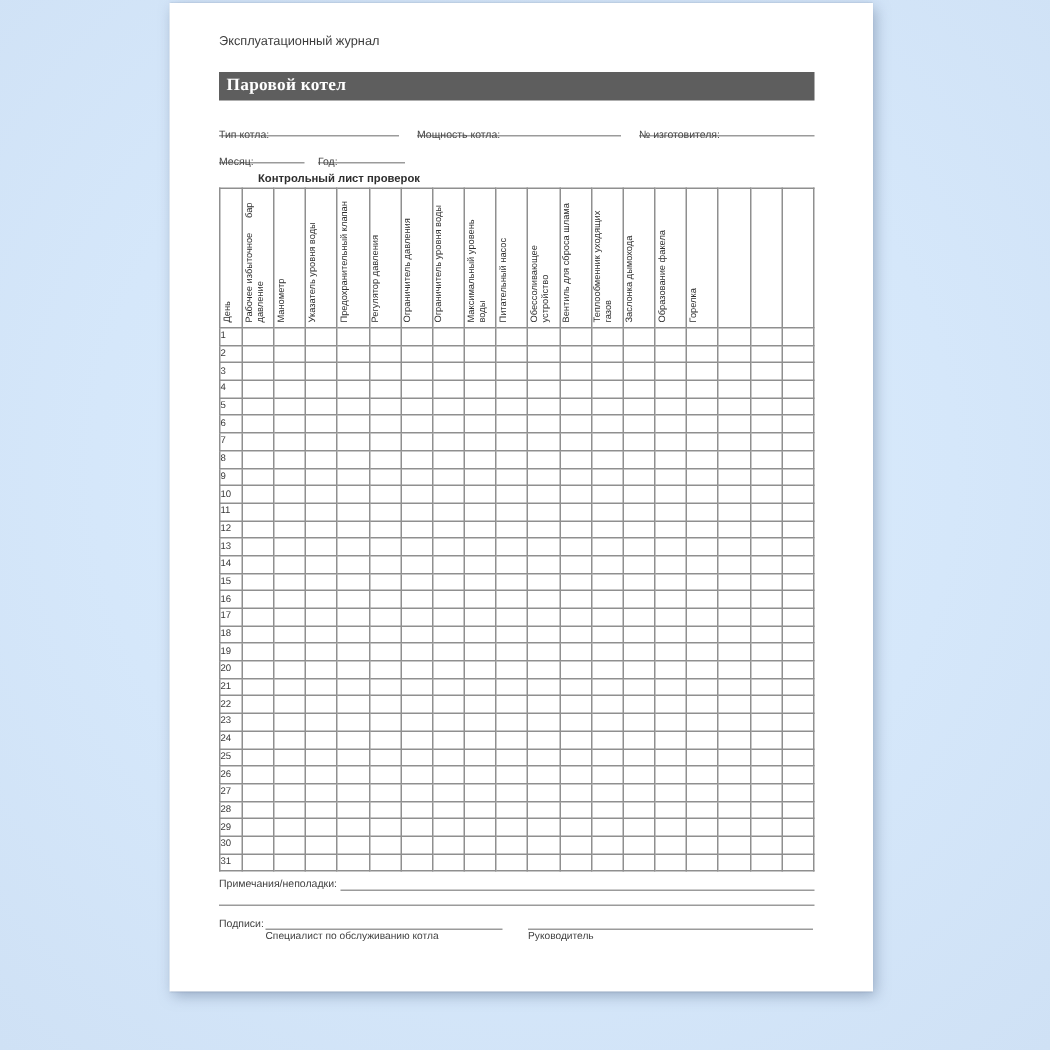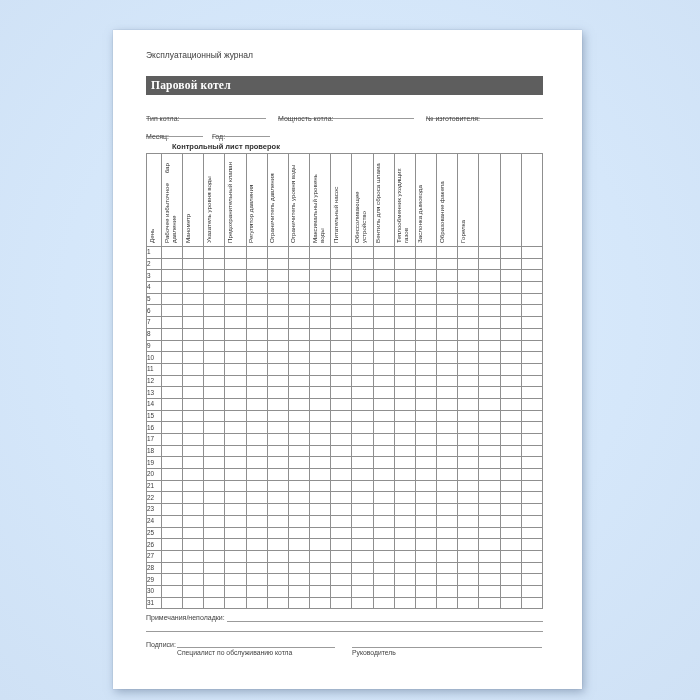--- a/index.html
+++ b/index.html
@@ -2,21 +2,21 @@
 <html><head>
 <meta charset="utf-8">
 <style>
   html,body{margin:0;padding:0;}
   body{
     width:700px;height:700px;position:relative;overflow:hidden;
     font-family:"Liberation Sans","DejaVu Sans",sans-serif;
     background:radial-gradient(circle at 50% 45%, #dcedfd 0%, #d5e7fa 55%, #cfe1f5 100%);
   }
   .sheet{
-    position:absolute;left:113px;top:30px;width:469px;height:659px;
+    position:absolute;left:113px;top:2px;width:469px;height:659px;
     background:#ffffff;box-sizing:border-box;
     padding:20px 39px 0 33px;
     box-shadow:2px 3px 9px rgba(100,120,150,0.55), 0 0 1px rgba(120,140,165,0.6);
   }
   .doc-title{font-size:8.5px;line-height:10px;color:#3c3c3c;margin:0 0 16px 0;font-weight:normal;}
   .banner{
     height:19px;line-height:19px;background:#5e5e5e;color:#ffffff;
     font-size:11.5px;font-weight:bold;letter-spacing:.2px;padding-left:5px;font-family:Liberation Serif, serif;
   }
   .frow{display:flex;}

